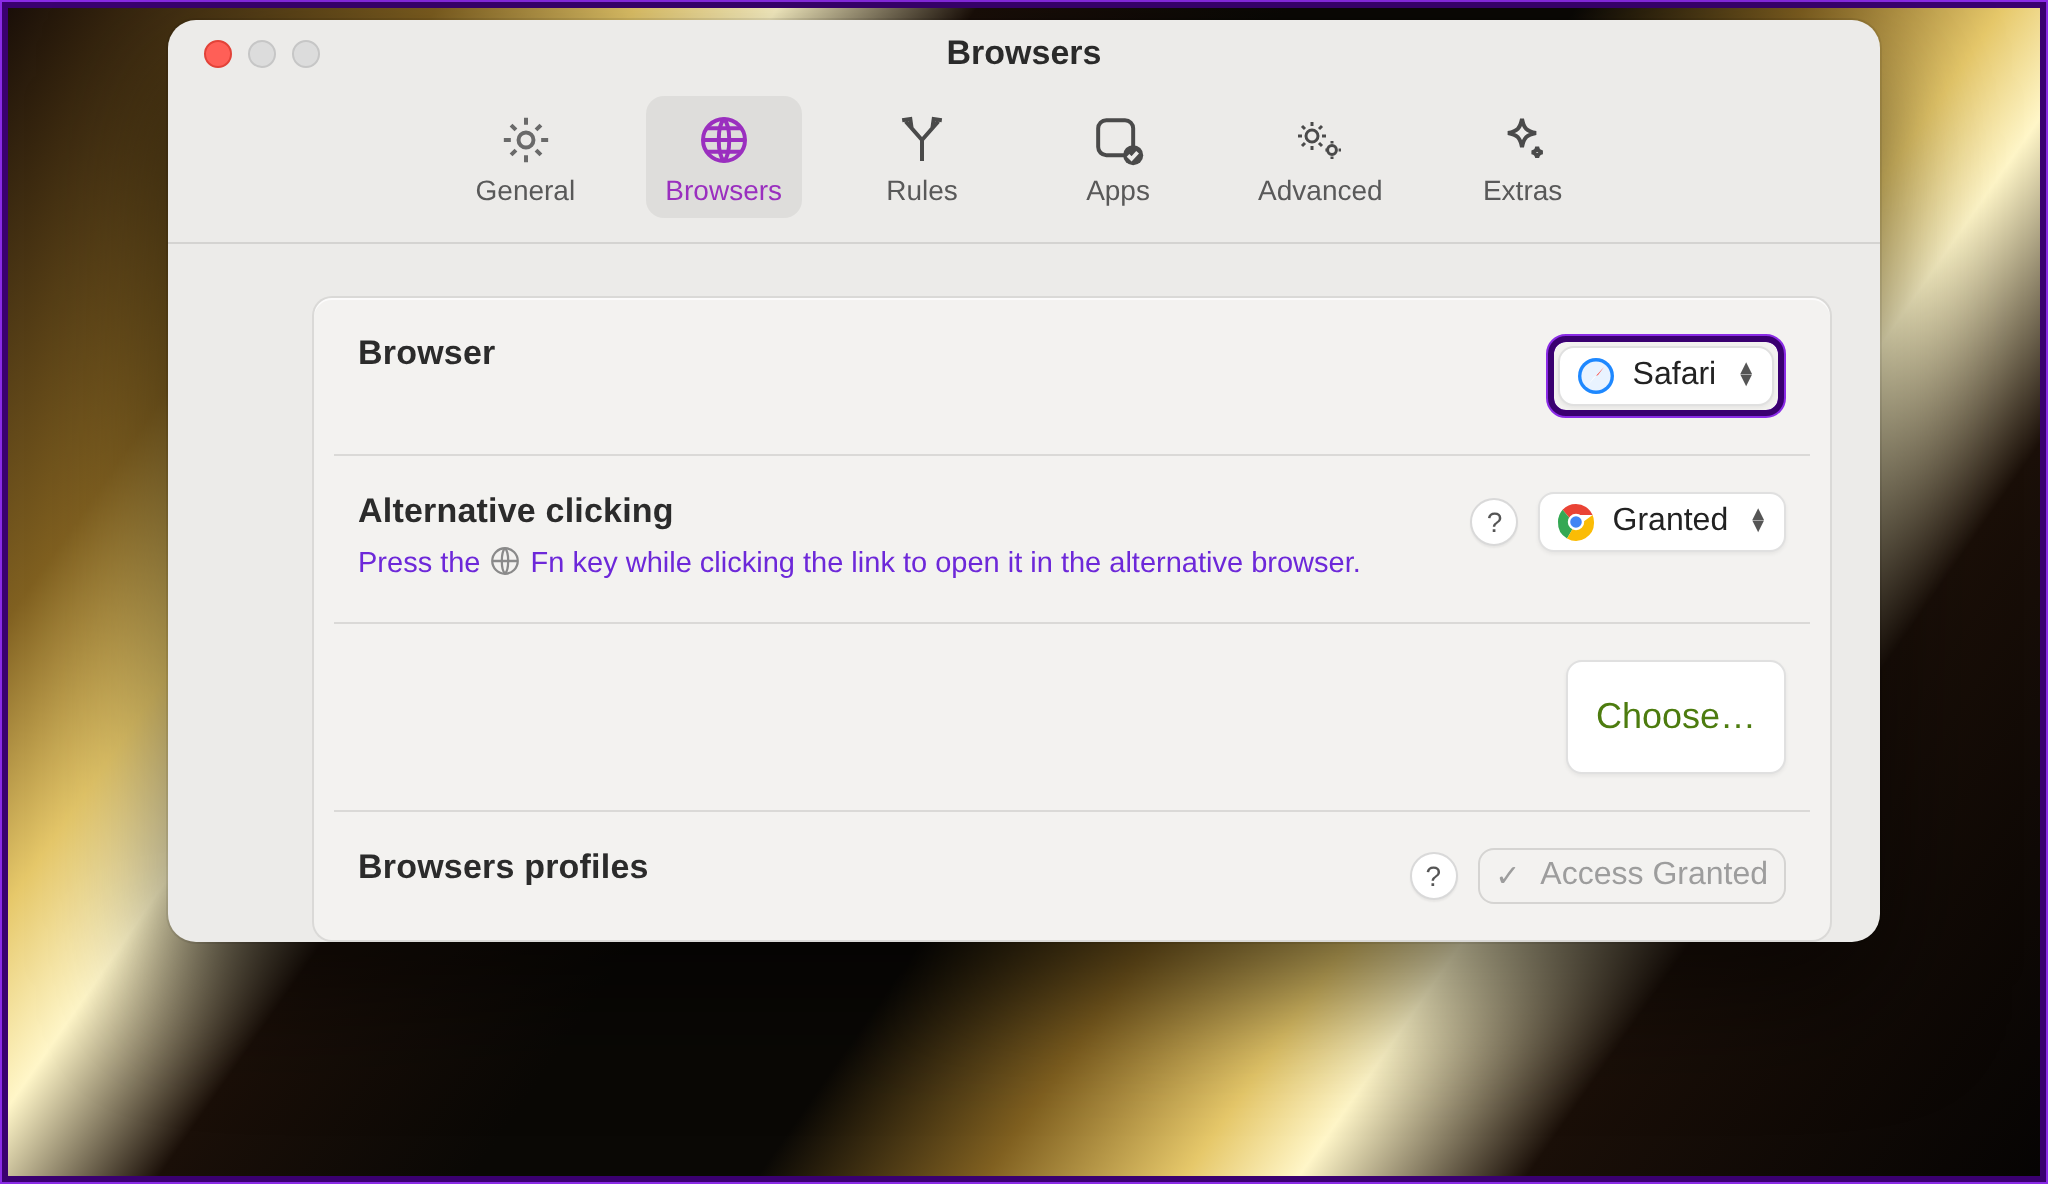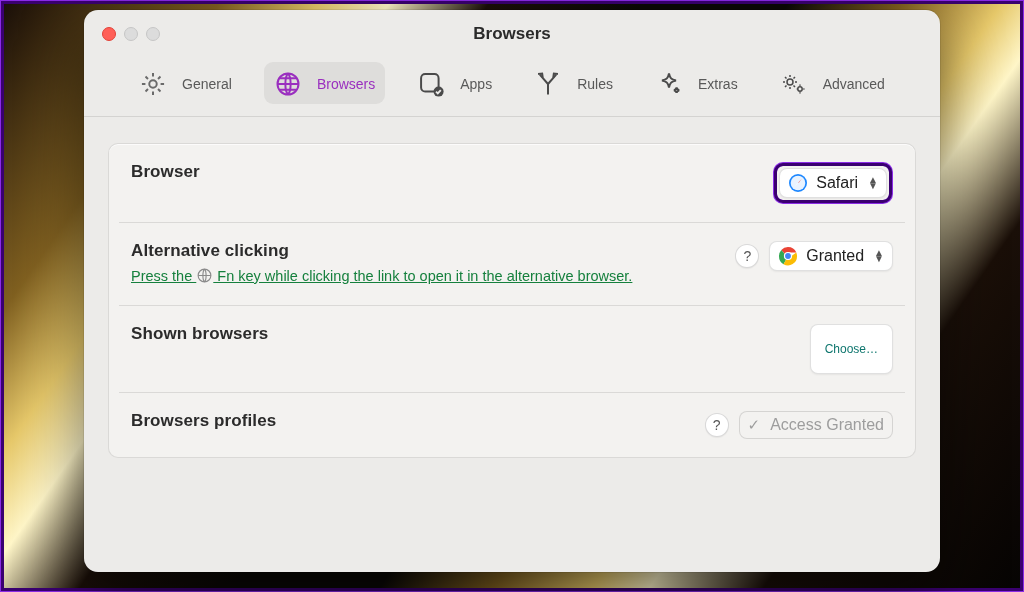--- a/index.html
+++ b/index.html
@@ -8,21 +8,21 @@
     position: absolute; inset: 0;
     background:
       linear-gradient(125deg,#1a0f08 0%,#806020 15%,#e6c86a 22%,#fff6c8 27%,#1a0f08 34%,#0a0805 45%,#0a0805 55%,#806020 63%,#e6c86a 70%,#fff6c8 74%,#1a0f08 82%,#060403 100%);
     border: 4px solid #8a2be6;
     outline: 3px solid #3a0070;
     outline-offset: -4px;
   }
   .window {
     position: absolute;
     left: 84px; top: 10px;
-    width: 856px; height: 562px;
+    width: 856px; height: 461px;
     background: #ecebe9;
     border-radius: 14px;
     box-shadow: 0 25px 60px rgba(0,0,0,.55), 0 0 0 1px rgba(0,0,0,.08);
     overflow: hidden;
     display: flex; flex-direction: column;
   }
   
   .titlebar {
     height: 48px;
     display: flex; align-items: center;
@@ -35,59 +35,59 @@
   .tl.min  { background:#dcdcdc; border:1px solid #c6c6c6; }
   .tl.max  { background:#dcdcdc; border:1px solid #c6c6c6; }
   .wtitle { position:absolute; left:0; right:0; text-align:center; font-weight:700; font-size:17px; color:#2a2a2a; pointer-events:none; }
   
   .toolbar {
     display:flex; justify-content:center; gap:22px;
     padding: 4px 0 12px 0;
     border-bottom: 1px solid rgba(0,0,0,.10);
   }
   .tab {
-    display:flex; flex-direction:row; align-items:center; gap:15px;
+    display:flex; flex-direction:column; align-items:center; gap:3px;
     padding: 8px 10px 6px 10px; min-width:76px;
     border-radius: 9px;
     color:#595959; font-size:14px;
     cursor: default;
   }
   .tab .ticon { width:28px; height:28px; display:flex; align-items:center; justify-content:center; }
   .tab.active { background:#dedddb; color:#9a2fbf; }
   
-  .content { padding: 26px 24px 0 24px; }
+  .content { padding: 26px 24px 0 24px; margin-left: 48px; }
   .panel {
     background:#f3f2f0;
     border:1px solid rgba(0,0,0,.10);
     border-radius:10px;
     box-shadow: 0 1px 0 rgba(255,255,255,.7) inset;
   }
   .row { padding: 18px 22px; display:flex; align-items:flex-start; justify-content:space-between; }
   .sep { height:1px; background:rgba(0,0,0,.10); margin:0 10px; }
   .rlab { font-size:17px; color:#2b2b2b; font-weight:600; letter-spacing:.1px; }
-  .rsub { font-size:14.5px; color:#15803d; margin-top:6px; max-width:540px; line-height:1.35;text-decoration:underline; }
+  .rsub { font-size:14.5px; color:#6d28d9; margin-top:6px; max-width:540px; line-height:1.35; }
   .right { display:flex; align-items:center; gap:10px; }
   
   .popup {
     display:flex; align-items:center; gap:8px;
     background:#ffffff;
     border:1px solid rgba(0,0,0,.12);
     border-radius:8px;
     padding:4px 8px 4px 8px;
     font-size:16px; color:#222;
     box-shadow: 0 1px 2px rgba(0,0,0,.06);
     cursor: default;
   }
   .popup.disabled { color:#9d9d9d; background:#f3f2f0; box-shadow:none; }
   .btn {
     background:#ffffff;
     border:1px solid rgba(0,0,0,.12);
     border-radius:8px;
     padding:17px 14px;
-    font-size:12px; color:#0f766e;
+    font-size:18px; color:#4d7c0f;
     box-shadow: 0 1px 2px rgba(0,0,0,.06);
     cursor: default;
   }
   .help {
     width:24px; height:24px; border-radius:50%;
     background:#fff; border:1px solid rgba(0,0,0,.15);
     display:flex; align-items:center; justify-content:center;
     font-size:14px; color:#555; box-shadow:0 1px 1px rgba(0,0,0,.05);
     cursor: default;
   }
@@ -138,58 +138,58 @@
           <circle cx="12" cy="12" r="9"></circle>
           <path d="M3 12h18M12 3c3 3 3 15 0 18M12 3c-3 3-3 15 0 18M4.5 7h15M4.5 17h15"></path>
         </svg>
       </span>
       <span>Browsers</span>
     </div>
 
     <div class="tab">
       <span class="ticon">
         <svg viewBox="0 0 24 24" width="28" height="28" fill="none" stroke="#4a4a4a" stroke-width="1.7">
+          <path d="M12 21V12M12 12 5 4M12 12l7-8"></path>
+          <path d="M3.5 3.5 7 3l.5 3.5M20.5 3.5 17 3l-.5 3.5"></path>
+        </svg>
+      </span>
+      <span>Rules</span>
+    </div>
+
+    <div class="tab">
+      <span class="ticon">
+        <svg viewBox="0 0 24 24" width="28" height="28" fill="none" stroke="#4a4a4a" stroke-width="1.7">
           <rect x="3.5" y="3.5" width="15" height="15" rx="3.5"></rect>
           <circle cx="18.5" cy="18.5" r="4.3" fill="#4a4a4a" stroke="none"></circle>
           <path d="M16.3 18.6l1.5 1.5 2.6-2.9" stroke="#ecebe9" stroke-width="1.6"></path>
         </svg>
       </span>
       <span>Apps</span>
-    </div>
-
-    <div class="tab">
-      <span class="ticon">
-        <svg viewBox="0 0 24 24" width="28" height="28" fill="none" stroke="#4a4a4a" stroke-width="1.7">
-          <path d="M12 21V12M12 12 5 4M12 12l7-8"></path>
-          <path d="M3.5 3.5 7 3l.5 3.5M20.5 3.5 17 3l-.5 3.5"></path>
-        </svg>
-      </span>
-      <span>Rules</span>
-    </div>
-
-    <div class="tab">
-      <span class="ticon">
-        <svg viewBox="0 0 24 24" width="28" height="28" fill="none" stroke="#4a4a4a" stroke-width="1.7">
-          <path d="M12 3c.8 4 2 5.2 6 6-4 .8-5.2 2-6 6-.8-4-2-5.2-6-6 4-.8 5.2-2 6-6Z"></path>
-          <path d="M18.5 15c.3 1.5.8 2 2.3 2.3-1.5.3-2 .8-2.3 2.3-.3-1.5-.8-2-2.3-2.3 1.5-.3 2-.8 2.3-2.3Z"></path>
-        </svg>
-      </span>
-      <span>Extras</span>
     </div>
 
     <div class="tab">
       <span class="ticon">
         <svg viewBox="0 0 28 24" width="32" height="28" fill="none" stroke="#4a4a4a" stroke-width="1.5">
           <circle cx="10" cy="10" r="3"></circle>
           <path d="M10 3v2M10 15v2M17 10h-2M5 10H3M15 5l-1.5 1.5M6.5 13.5 5 15M15 15l-1.5-1.5M6.5 6.5 5 5"></path>
           <circle cx="20" cy="17" r="2.2"></circle>
           <path d="M20 12.5v1.2M20 20.3v1.2M24.5 17h-1.2M17.9 17h-1.2"></path>
         </svg>
       </span>
       <span>Advanced</span>
+    </div>
+
+    <div class="tab">
+      <span class="ticon">
+        <svg viewBox="0 0 24 24" width="28" height="28" fill="none" stroke="#4a4a4a" stroke-width="1.7">
+          <path d="M12 3c.8 4 2 5.2 6 6-4 .8-5.2 2-6 6-.8-4-2-5.2-6-6 4-.8 5.2-2 6-6Z"></path>
+          <path d="M18.5 15c.3 1.5.8 2 2.3 2.3-1.5.3-2 .8-2.3 2.3-.3-1.5-.8-2-2.3-2.3 1.5-.3 2-.8 2.3-2.3Z"></path>
+        </svg>
+      </span>
+      <span>Extras</span>
     </div>
 
   </div>
 
   <div class="content">
     <div class="panel">
 
       <div class="row">
         <div>
           <div class="rlab">Browser</div>
@@ -242,21 +242,20 @@
             </span>
             <span>Granted</span>
             <span class="stepper">▲<br>▼</span>
           </span>
         </div>
       </div>
       <div class="sep"></div>
 
       <div class="row">
         <div>
-          <div class="rlab">Shown browsers</div>
         </div>
         <div class="right">
           <span class="btn">Choose…</span>
         </div>
       </div>
       <div class="sep"></div>
 
       <div class="row">
         <div>
           <div class="rlab">Browsers profiles</div>

